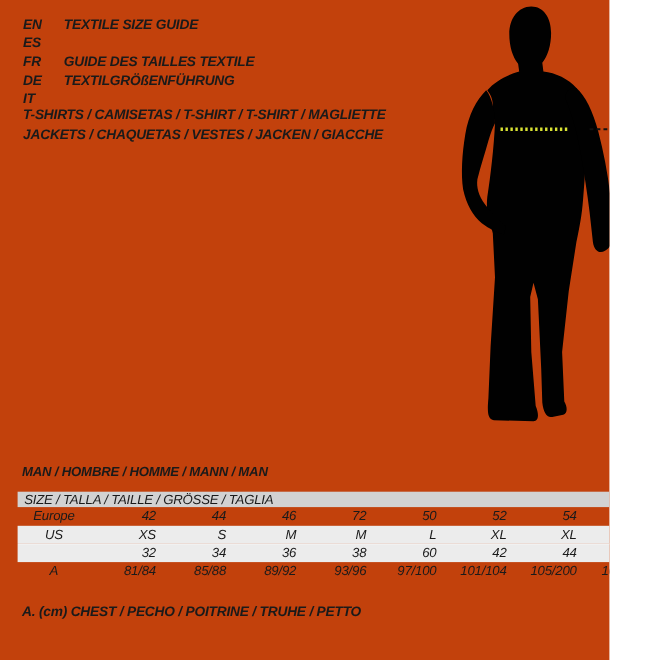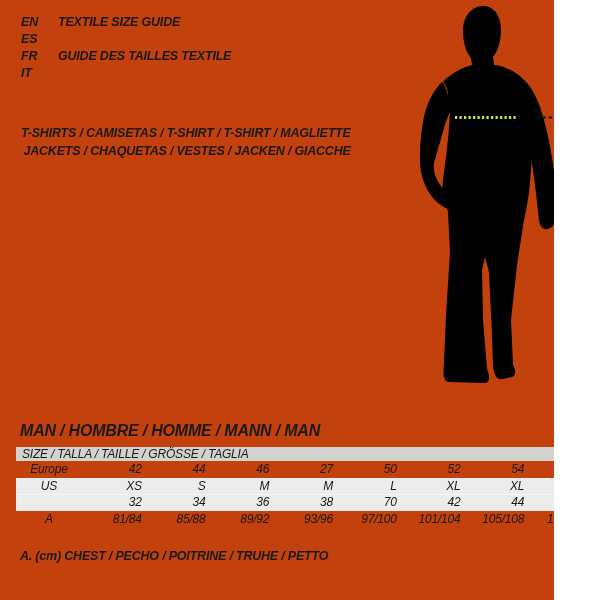--- a/index.html
+++ b/index.html
@@ -3,27 +3,27 @@
 <meta charset="utf-8">
 <style>
   html,body{margin:0;padding:0;background:#fff;}
   .canvas{position:relative;width:554px;height:600px;background:#c2410c;overflow:hidden;
           font-family:"Liberation Sans",sans-serif;color:#1a1a1a;font-style:italic;}
   
   .lang-block{position:absolute;top:14px;left:21px;}
   .lang-row{display:flex;line-height:17px;font-size:12.5px;font-weight:700;letter-spacing:-0.2px;}
   .lang-code{width:37px;}
   
-  .category{position:absolute;top:125px;left:21px;font-size:12.5px;font-weight:700;
-            line-height:17.5px;letter-spacing:-0.2px;text-align:right;}
+  .category{position:absolute;top:96px;left:21px;font-size:12.5px;font-weight:700;
+            line-height:17.5px;letter-spacing:-0.2px;}
   
   .man-svg{position:absolute;left:400px;top:0;width:200px;height:400px;}
   .measure-a{position:absolute;left:561px;top:109px;font-size:13px;font-weight:600;color:#111;}
   
-  .section-title{position:absolute;left:20px;top:422px;font-size:16px;font-weight:700;letter-spacing:-0.2px;}
+  .section-title{position:absolute;left:20px;top:422px;font-size:12px;font-weight:700;letter-spacing:-0.2px;}
   
   .size-table{position:absolute;left:16px;top:447px;width:572px;font-size:12px;letter-spacing:-0.2px;}
   .t-header{height:14px;line-height:14px;background:#d2d2d2;padding-left:6px;font-weight:400;}
   .t-row{display:grid;grid-template-columns:62px repeat(8,1fr);height:16.5px;line-height:16.5px;}
   .t-row.alt{background:#ececec;}
   .t-row.alt + .t-row.alt{box-shadow:inset 0 1px 0 #f6f6f6;}
   .t-row .label{padding-left:4px;text-align:center;}
   .t-row .val{text-align:right;}
   
   .footnote{position:absolute;left:20px;top:549px;font-size:12.5px;font-weight:700;letter-spacing:-0.2px;}
@@ -37,20 +37,24 @@
     <div class="lang-row">
       <span class="lang-code">EN</span>
       <span class="lang-label">TEXTILE SIZE GUIDE</span>
     </div>
     <div class="lang-row">
       <span class="lang-code">ES</span>
     </div>
     <div class="lang-row">
       <span class="lang-code">FR</span>
       <span class="lang-label">GUIDE DES TAILLES TEXTILE</span>
+    </div>
+    <div class="lang-row">
+      <span class="lang-code">DE</span>
+      <span class="lang-label">TEXTILGRÖßENFÜHRUNG</span>
     </div>
     <div class="lang-row">
       <span class="lang-code">IT</span>
     </div>
   </div>
 
   <div class="category">
     <div>T-SHIRTS / CAMISETAS / T-SHIRT / T-SHIRT / MAGLIETTE</div>
     <div>JACKETS / CHAQUETAS / VESTES / JACKEN / GIACCHE</div>
   </div>
@@ -84,21 +88,21 @@
   <div class="section-title">MAN / HOMBRE / HOMME / MANN / MAN</div>
 
   <div class="size-table">
     <div class="t-header">SIZE / TALLA / TAILLE / GRÖSSE / TAGLIA</div>
 
     <div class="t-row">
       <div class="label">Europe</div>
       <div class="val">42</div>
       <div class="val">44</div>
       <div class="val">46</div>
-      <div class="val">27</div>
+      <div class="val">72</div>
       <div class="val">50</div>
       <div class="val">52</div>
       <div class="val">54</div>
       <div class="val">56</div>
     </div>
 
     <div class="t-row alt">
       <div class="label">US</div>
       <div class="val">XS</div>
       <div class="val">S</div>
@@ -109,34 +113,34 @@
       <div class="val">XL</div>
       <div class="val">XXL</div>
     </div>
 
     <div class="t-row alt">
       <div class="label"></div>
       <div class="val">32</div>
       <div class="val">34</div>
       <div class="val">36</div>
       <div class="val">38</div>
-      <div class="val">70</div>
+      <div class="val">60</div>
       <div class="val">42</div>
       <div class="val">44</div>
       <div class="val">46</div>
     </div>
 
     <div class="t-row">
       <div class="label">A</div>
       <div class="val">81/84</div>
       <div class="val">85/88</div>
       <div class="val">89/92</div>
       <div class="val">93/96</div>
       <div class="val">97/100</div>
       <div class="val">101/104</div>
-      <div class="val">105/108</div>
+      <div class="val">105/200</div>
       <div class="val">109/112</div>
     </div>
   </div>
 
   <div class="footnote">A. (cm) CHEST / PECHO / POITRINE / TRUHE / PETTO</div>
 
 </div>
 
 </body></html>

